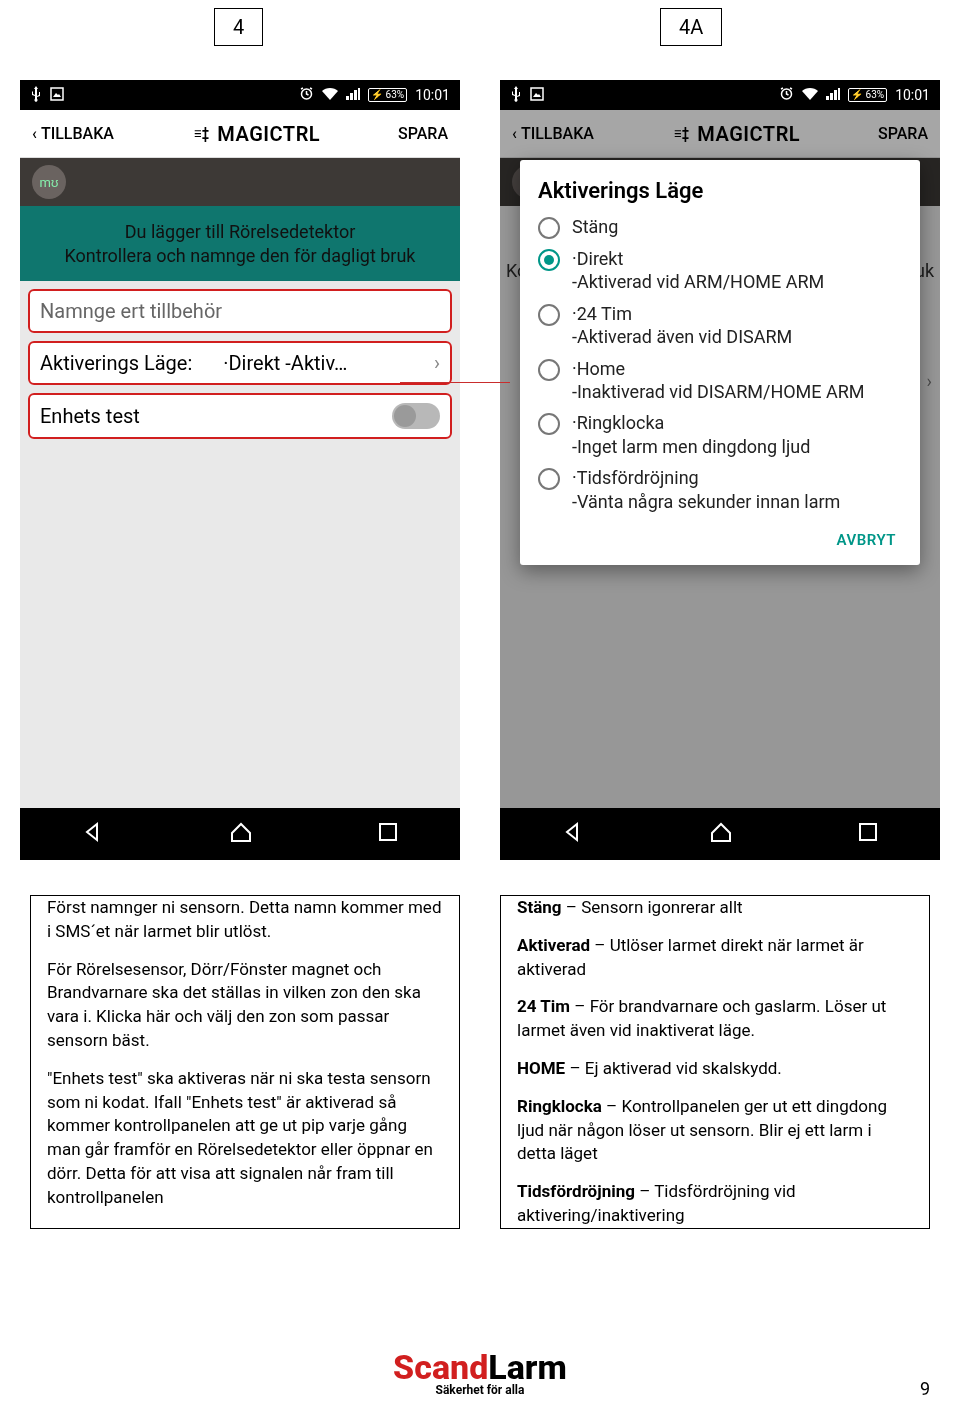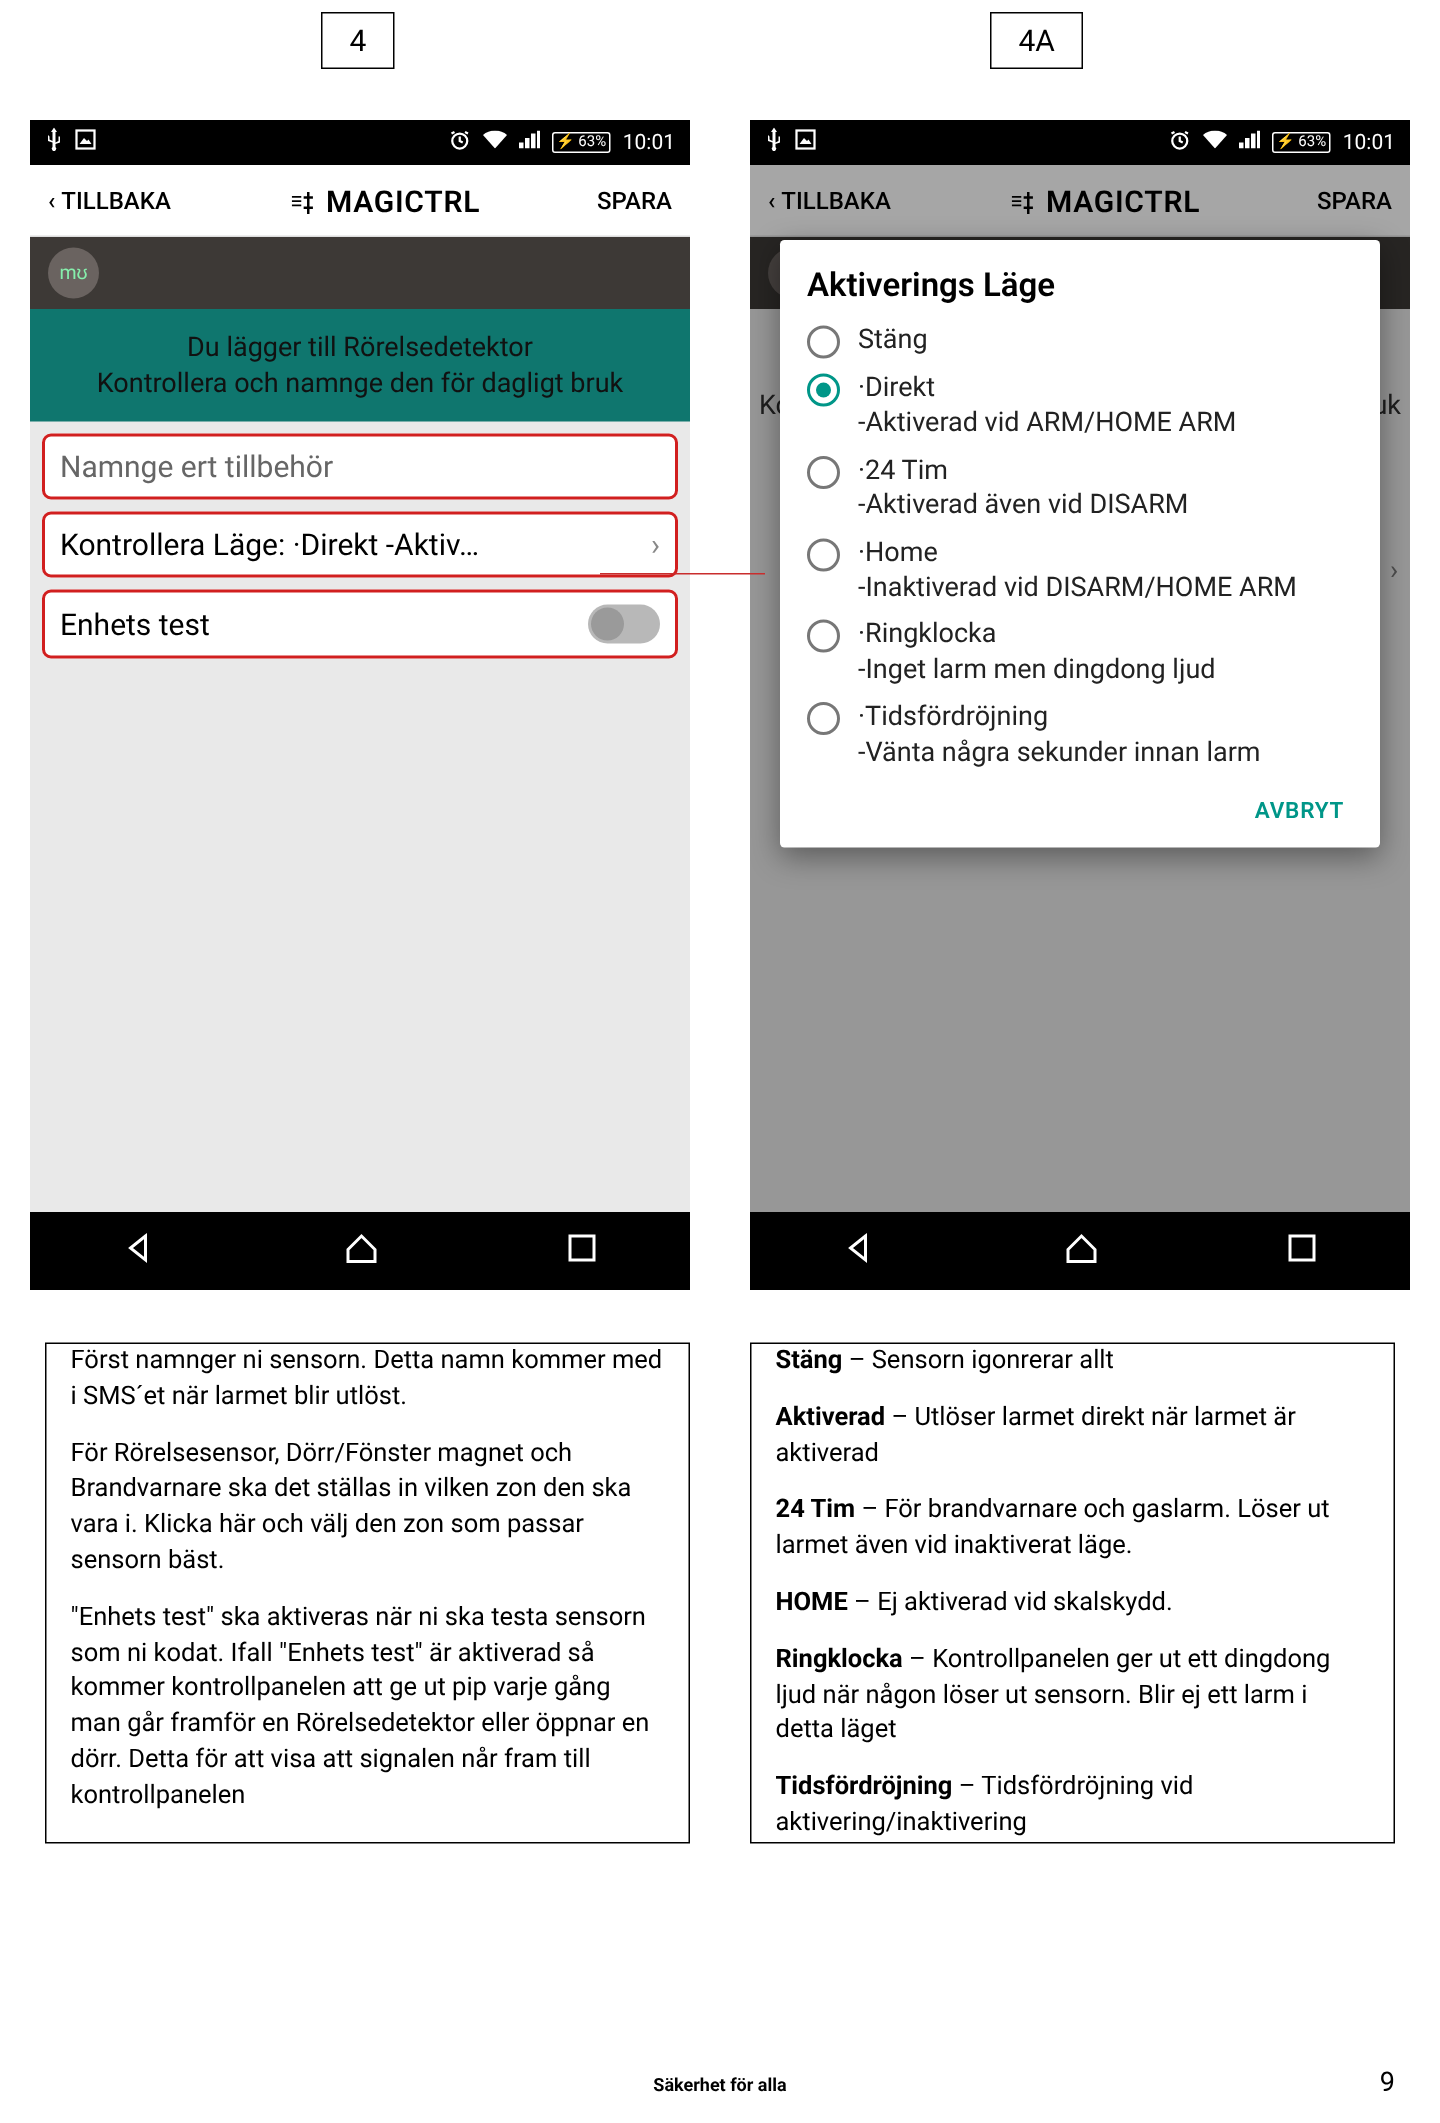--- a/index.html
+++ b/index.html
@@ -267,22 +267,22 @@
       <span>Du  lägger till Rörelsedetektor</span><br>
       <span>Kontrollera och namnge den för dagligt bruk</span>
     </div>
 
     <div class="field outlined-red">
       <span class="placeholder">Namnge ert tillbehör</span>
     </div>
 
     <div class="field outlined-red">
       <span>
-        <span>Kontrollera Läge:</span>
-        <span style="margin-left:0;">·Direkt -Aktiv…</span>
+        <span>Aktiverings Läge:</span>
+        <span style="margin-left:26px;">·Direkt -Aktiv…</span>
       </span>
       <span class="chev">›</span>
     </div>
 
     <div class="field outlined-red">
       <span>Enhets test</span>
       <span class="toggle"></span>
     </div>
 
     <div class="navbar">
@@ -410,15 +410,18 @@
     <p class="kv"><b>Stäng</b><span> – Sensorn igonrerar allt</span></p>
     <p class="kv"><b>Aktiverad</b><span> – Utlöser larmet direkt när larmet är aktiverad</span></p>
     <p class="kv"><b>24 Tim</b><span> – För brandvarnare och gaslarm. Löser ut larmet även vid inaktiverat läge.</span></p>
     <p class="kv"><b>HOME</b><span> – Ej aktiverad vid skalskydd.</span></p>
     <p class="kv"><b>Ringklocka</b><span> – Kontrollpanelen ger ut ett dingdong ljud när någon löser ut sensorn. Blir ej ett larm i detta läget</span></p>
     <p class="kv"><b>Tidsfördröjning</b><span> – Tidsfördröjning vid aktivering/inaktivering</span></p>
   </div>
 </div>
 
 <div class="footer-logo">
+  <div class="scand">
+    <span class="s1">Scand</span><span class="s2">Larm</span>
+  </div>
   <div class="tag">Säkerhet för alla</div>
 </div>
 <div class="pagenum">9</div>
 
 </body></html>

